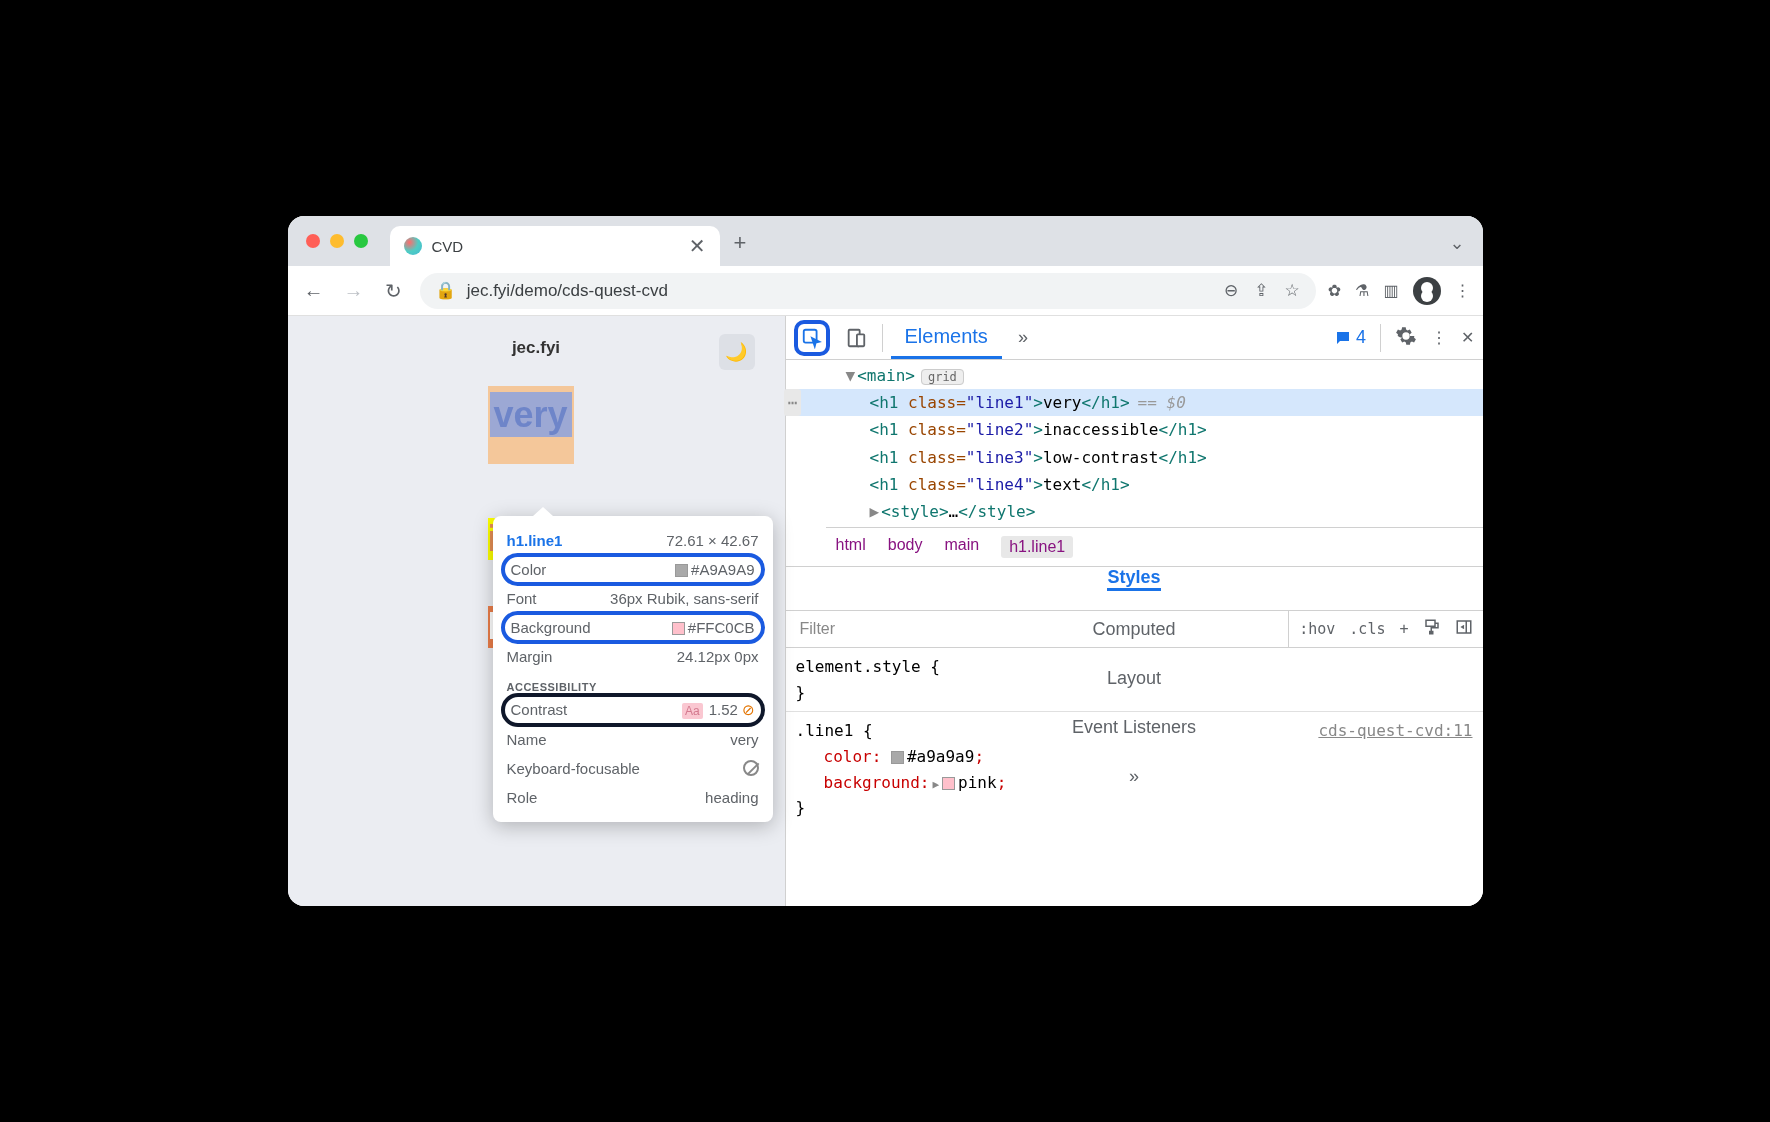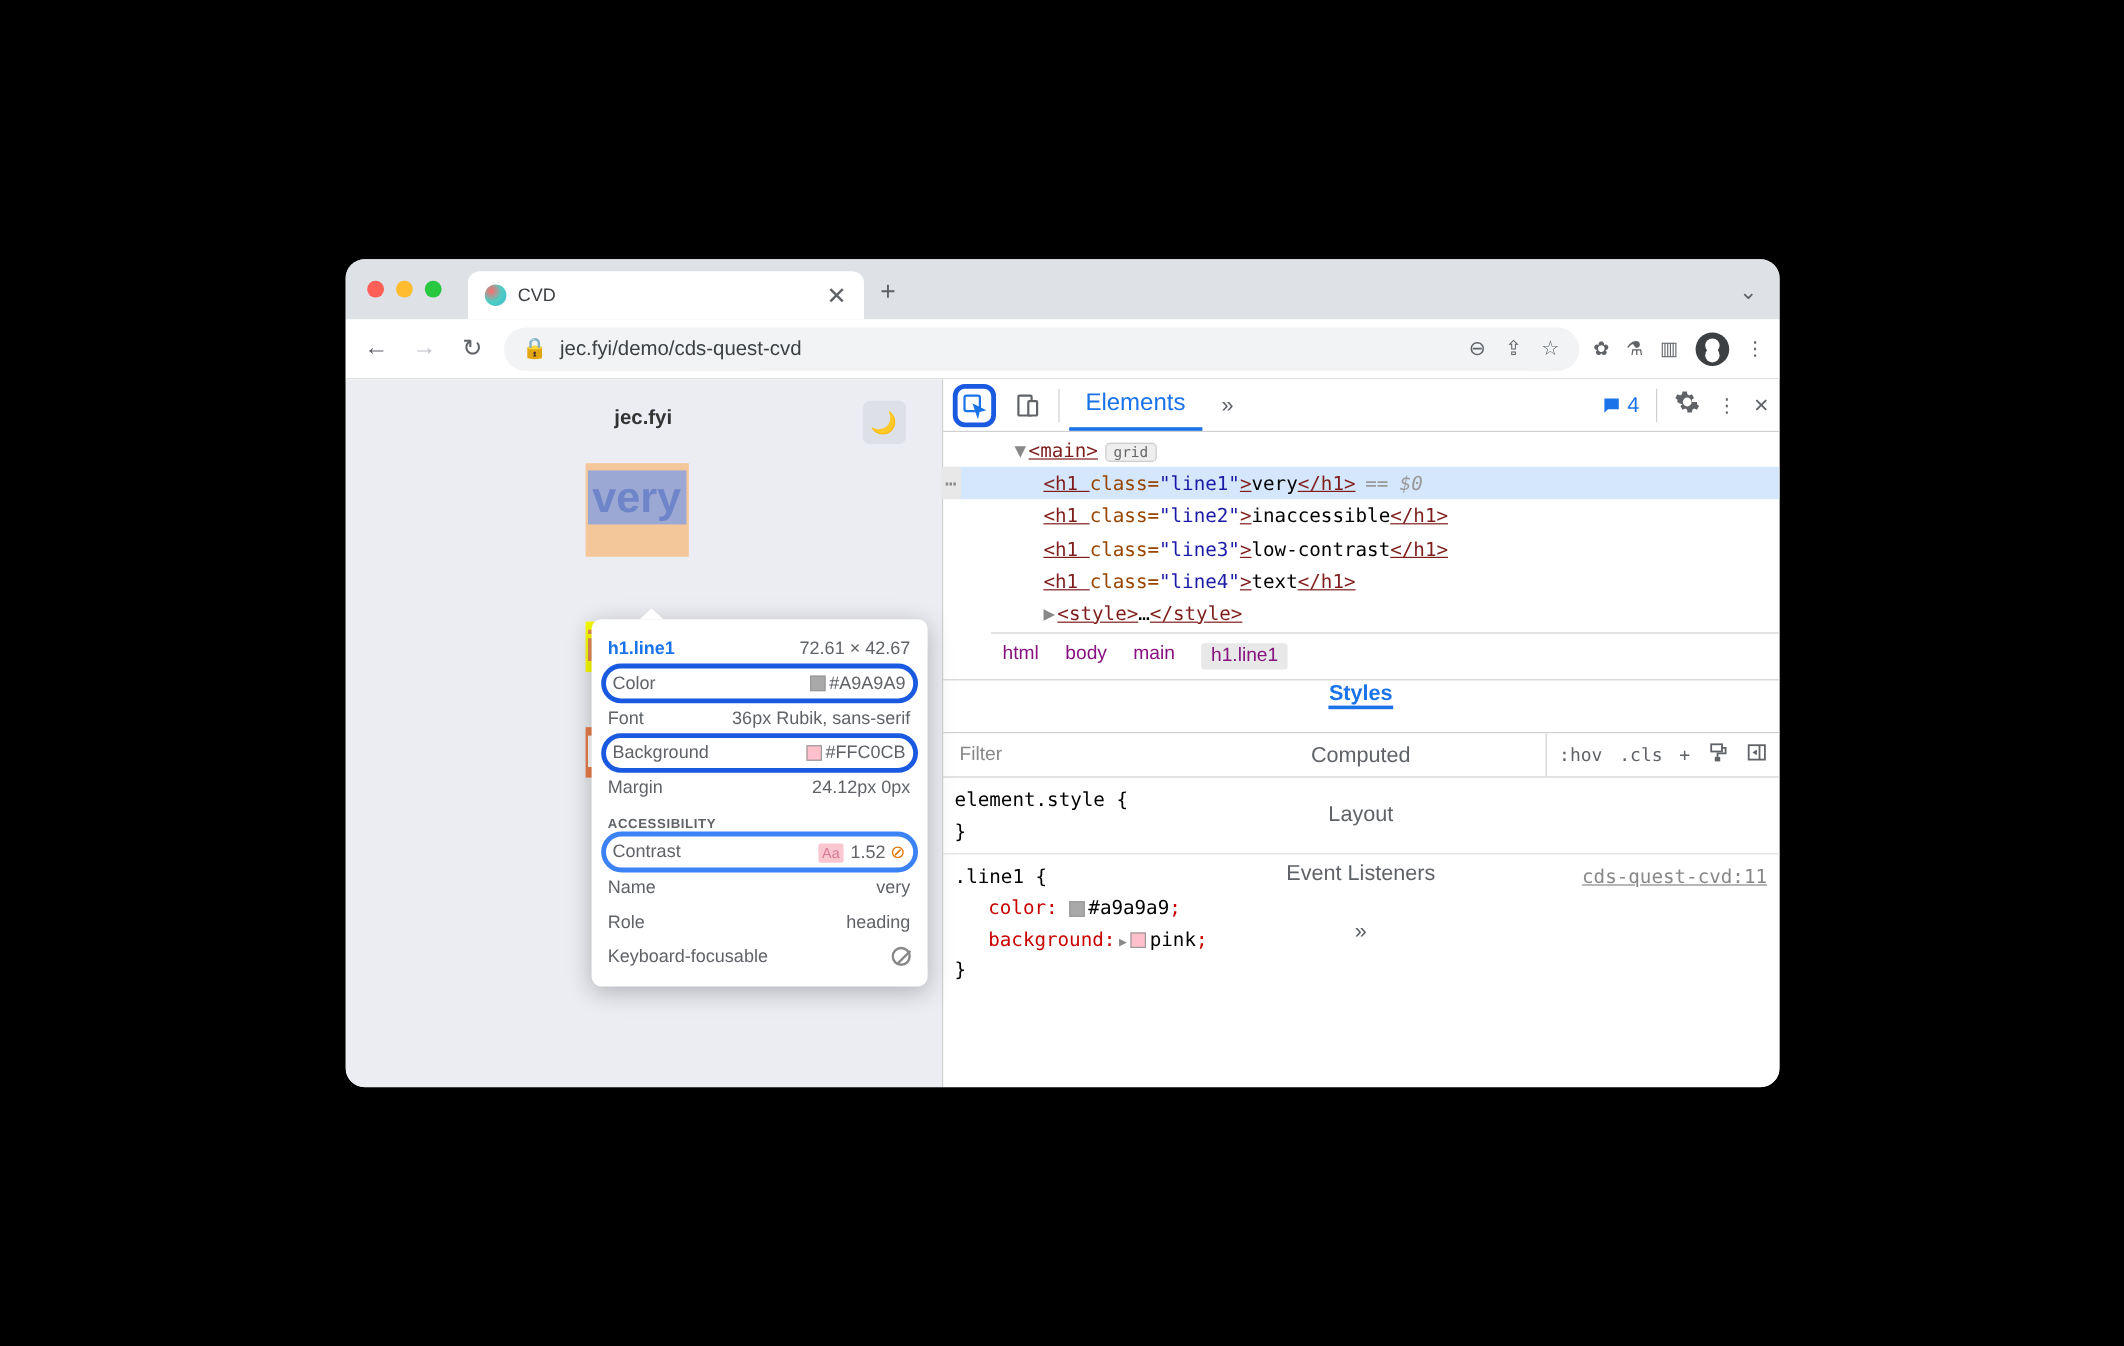--- a/index.html
+++ b/index.html
@@ -131,21 +131,21 @@
   border-right: 10px solid transparent;
   border-bottom: 9px solid #fff;
 }
 .ip-row { display: flex; justify-content: space-between; padding: 6px 14px; color: #5f6368; }
 .ip-selector { color: #1a73e8; font-weight: 600; }
 .ip-dims { color: #5f6368; }
 .ip-header-row { padding: 6px 14px; display: flex; justify-content: space-between; }
 .ip-sec-title { padding: 10px 14px 2px; font-size: 11px; font-weight: 700; color: #5f6368; letter-spacing: 0.5px; }
 .swatch { display: inline-block; width: 13px; height: 13px; border: 1px solid #999; vertical-align: -2px; margin-right: 3px; }
 .highlight-blue { border: 4px solid #1a5ae0; border-radius: 18px; margin: -2px 8px; padding: 4px 6px !important; }
-.highlight-orange { border: 4px solid #3b82f6; border-radius: 18px; margin: -2px 8px; padding: 4px 6px !important; justify-content: space-between; }
+.highlight-orange { border: 4px solid #0f172a; border-radius: 18px; margin: -2px 8px; padding: 4px 6px !important; justify-content: space-between; }
 .aa-badge { background: #fac7d1; color: #d47a8f; font-size: 12px; padding: 1px 3px; border-radius: 2px; margin-right: 6px; }
 .warn-icon { color: #e37400; margin-left: 4px; }
 .no-icon { width: 16px; height: 16px; border: 2px solid #888; border-radius: 50%; position: relative; display: inline-block; vertical-align: middle; }
 .no-icon::after { content: ""; position: absolute; width: 2px; height: 16px; background: #888; left: 7px; top: -1px; transform: rotate(45deg); }
 
 .devtools-panel {
   flex: 1;
   background: #fff;
   display: flex;
   flex-direction: column;
@@ -173,21 +173,21 @@
   padding: 2px 0;
   font-family: Menlo, Consolas, monospace;
   font-size: 16px;
   line-height: 1.7;
 }
 .dom-line { padding: 0 10px; white-space: nowrap; }
 .dom-line.sel { background: #d5e7fc; position: relative; }
 .dom-line.sel::before { content: "⋯"; position: absolute; left: -2px; color: #888; background: #e8e8e8; padding: 0 4px; border-radius: 3px; }
 .ind1 { padding-left: 60px; }
 .ind2 { padding-left: 84px; }
-.tag { color: #7f1d1d; text-decoration: underline; }
+.tag { color: #0f766e; }
 .attr { color: #994500; }
 .aval { color: #1a1aa6; }
 .txt { color: #000; }
 .after-sel { color: #999; margin-left: 8px; font-style: italic; }
 .disclosure { color: #888; margin-right: 2px; }
 .badge-grid { background: #eee; border: 1px solid #ccc; border-radius: 4px; font-size: 12px; padding: 0 6px; color: #666; margin-left: 6px; }
 
 .breadcrumbs {
   border-top: 1px solid #d0d0d0;
   padding: 8px 10px;
@@ -317,26 +317,26 @@
         <div class="ip-sec-title">ACCESSIBILITY</div>
         <div class="ip-row highlight-orange">
           <span>Contrast</span>
           <span><span class="aa-badge">Aa</span><span>1.52</span><span class="warn-icon">⊘</span></span>
         </div>
         <div class="ip-row">
           <span>Name</span>
           <span>very</span>
         </div>
         <div class="ip-row">
+          <span>Keyboard-focusable</span>
+          <span class="no-icon"></span>
+        </div>
+        <div class="ip-row">
           <span>Role</span>
           <span>heading</span>
-        </div>
-        <div class="ip-row">
-          <span>Keyboard-focusable</span>
-          <span class="no-icon"></span>
         </div>
       </div>
     </div>
 
     <div class="devtools-panel">
       <div class="dt-tabs">
         <span class="dt-tab-btn inspect-highlight">
           <svg width="22" height="22" viewBox="0 0 24 24" fill="none" stroke="#1a73e8" stroke-width="2">
               <rect x="3" y="3" width="14" height="14" rx="2"></rect>
               <path d="M12 12 L20 16 L16 17 L15 21 Z" fill="#1a73e8"></path>

